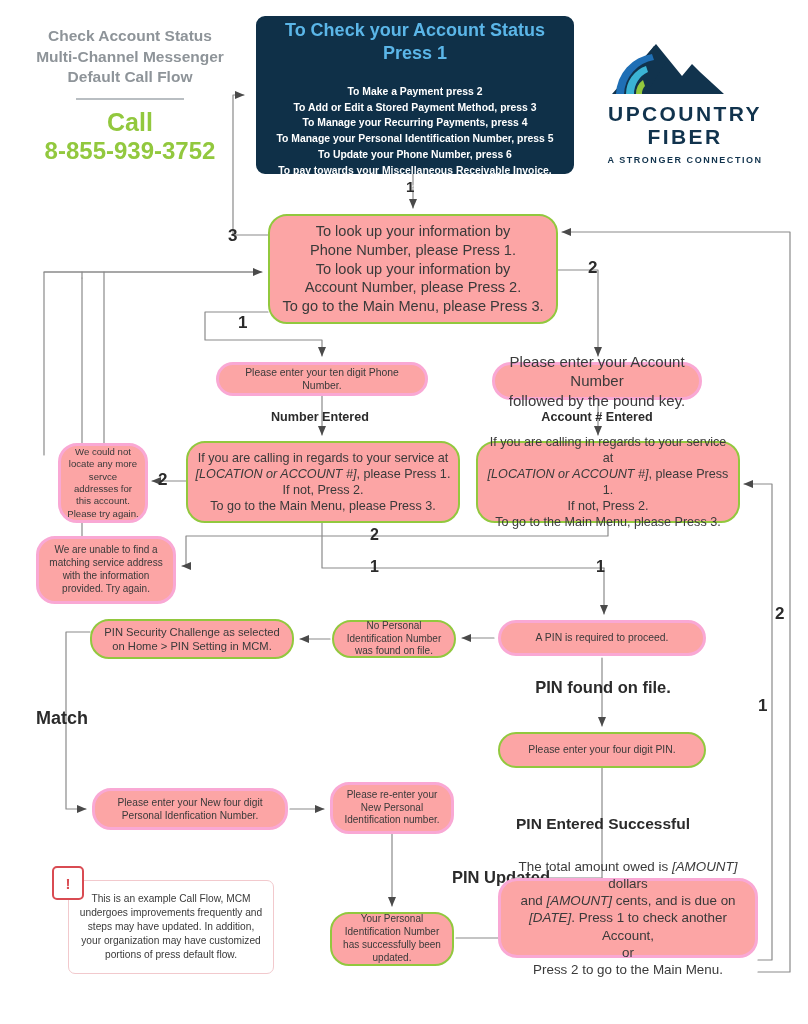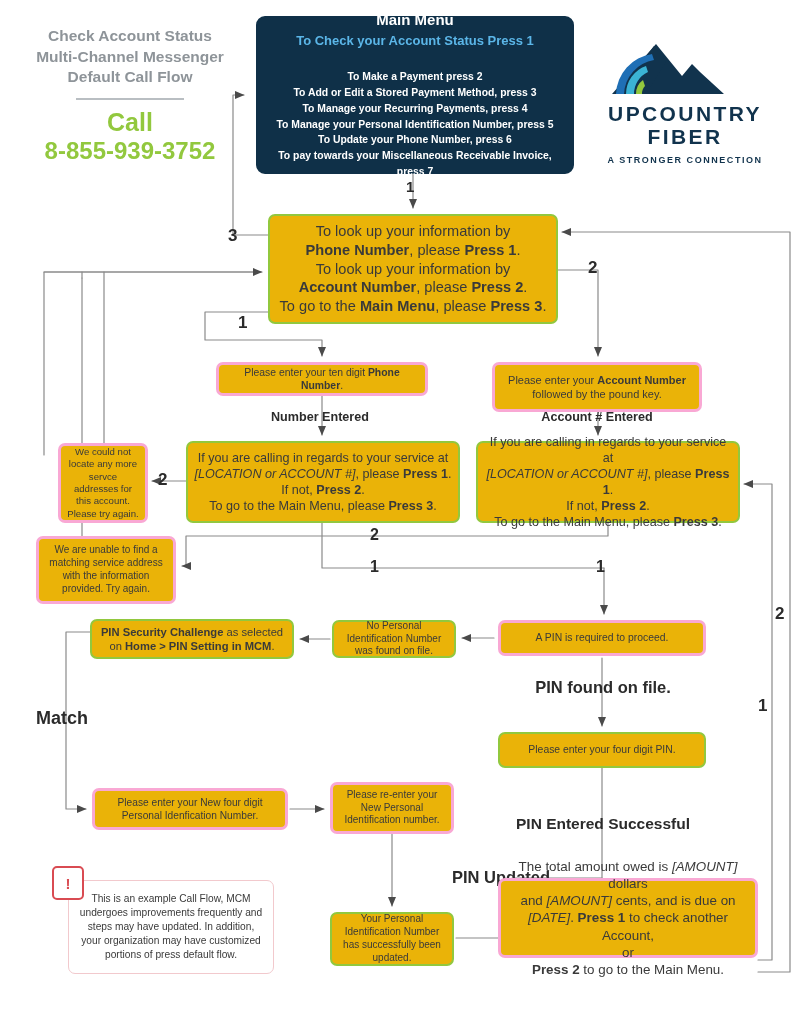--- a/index.html
+++ b/index.html
@@ -3,51 +3,51 @@
 <meta charset="utf-8">
 <style>
   html,body{margin:0;padding:0;background:#ffffff;}
   body{
     width:808px;height:1024px;position:relative;overflow:hidden;
     font-family:"Liberation Sans","DejaVu Sans",sans-serif;
     color:#3a3a3a;
   }
   #canvas{position:absolute;left:0;top:0;width:808px;height:1024px;}
   svg.wires{position:absolute;left:0;top:0;width:808px;height:1024px;pointer-events:none;}
-  .node{position:absolute;box-sizing:border-box;background:#eab308;border-radius:7px;
+  .node{position:absolute;box-sizing:border-box;background:#fca5a5;border-radius:19px;
         display:flex;align-items:center;justify-content:center;text-align:center;}
   .node .inner{width:100%;padding:3px 6px;line-height:1.28;}
   .green{border:2px solid #92c83e;}
   .blue{border:3px solid #f9a8d4;}
   .dark{background:#0f3048;border:2px solid #0f3048;border-radius:9px;color:#fff;}
-  b{font-weight:bold;}
+  b{font-weight:normal;}
   i{font-style:italic;}
 
   
   #title-block{position:absolute;left:26px;top:26px;width:208px;text-align:center;}
   #title-block .t{color:#8e9499;font-weight:bold;font-size:15.5px;line-height:1.33;}
   #title-block .rule{width:108px;height:2px;background:#b9bec2;margin:10px auto 8px;}
   #title-block .call{color:#92c83e;font-weight:bold;font-size:25px;line-height:1.18;}
   #title-block .phone{color:#92c83e;font-weight:bold;font-size:24px;line-height:1.2;}
 
   
   #main-menu{left:256px;top:16px;width:318px;height:158px;}
   #main-menu .mm-title{font-size:15px;font-weight:bold;margin-bottom:4px;}
-  #main-menu .mm-sub{font-size:13px;font-weight:bold;color:#5bb6e8;margin-bottom:19px;}
+  #main-menu .mm-sub{font-size:18px;font-weight:bold;color:#5bb6e8;margin-bottom:19px;}
   #main-menu .mm-line{font-size:10.4px;font-weight:bold;line-height:1.52;}
 
   
   #logo{position:absolute;left:596px;top:36px;width:178px;text-align:center;}
   #logo .wordmark{font-weight:bold;color:#11334d;letter-spacing:2.4px;font-size:21px;line-height:1.06;margin-top:1px;}
   #logo .tag{font-weight:bold;color:#11334d;letter-spacing:1.55px;font-size:9px;margin-top:6px;}
 
   
   #lookup{left:268px;top:214px;width:290px;height:110px;font-size:14.6px;}
   #phone-prompt{left:216px;top:362px;width:212px;height:34px;font-size:10.4px;}
-  #account-prompt{left:492px;top:362px;width:210px;height:50px;font-size:11px;}
+  #account-prompt{left:492px;top:362px;width:210px;height:38px;font-size:15px;}
   #phone-confirm{left:186px;top:441px;width:274px;height:82px;font-size:12.6px;}
   #account-confirm{left:476px;top:441px;width:264px;height:82px;font-size:12.6px;}
   #err-no-more{left:58px;top:443px;width:90px;height:80px;font-size:9.6px;}
   #err-no-match{left:36px;top:536px;width:140px;height:68px;font-size:10px;}
   #pin-required{left:498px;top:620px;width:208px;height:36px;font-size:10.4px;}
   #no-pin{left:332px;top:620px;width:124px;height:38px;font-size:10px;}
   #pin-challenge{left:90px;top:619px;width:204px;height:40px;font-size:11.2px;}
   #enter-pin{left:498px;top:732px;width:208px;height:36px;font-size:10.4px;}
   #new-pin{left:92px;top:788px;width:196px;height:42px;font-size:10.2px;}
   #reenter-pin{left:330px;top:782px;width:124px;height:52px;font-size:10px;}

